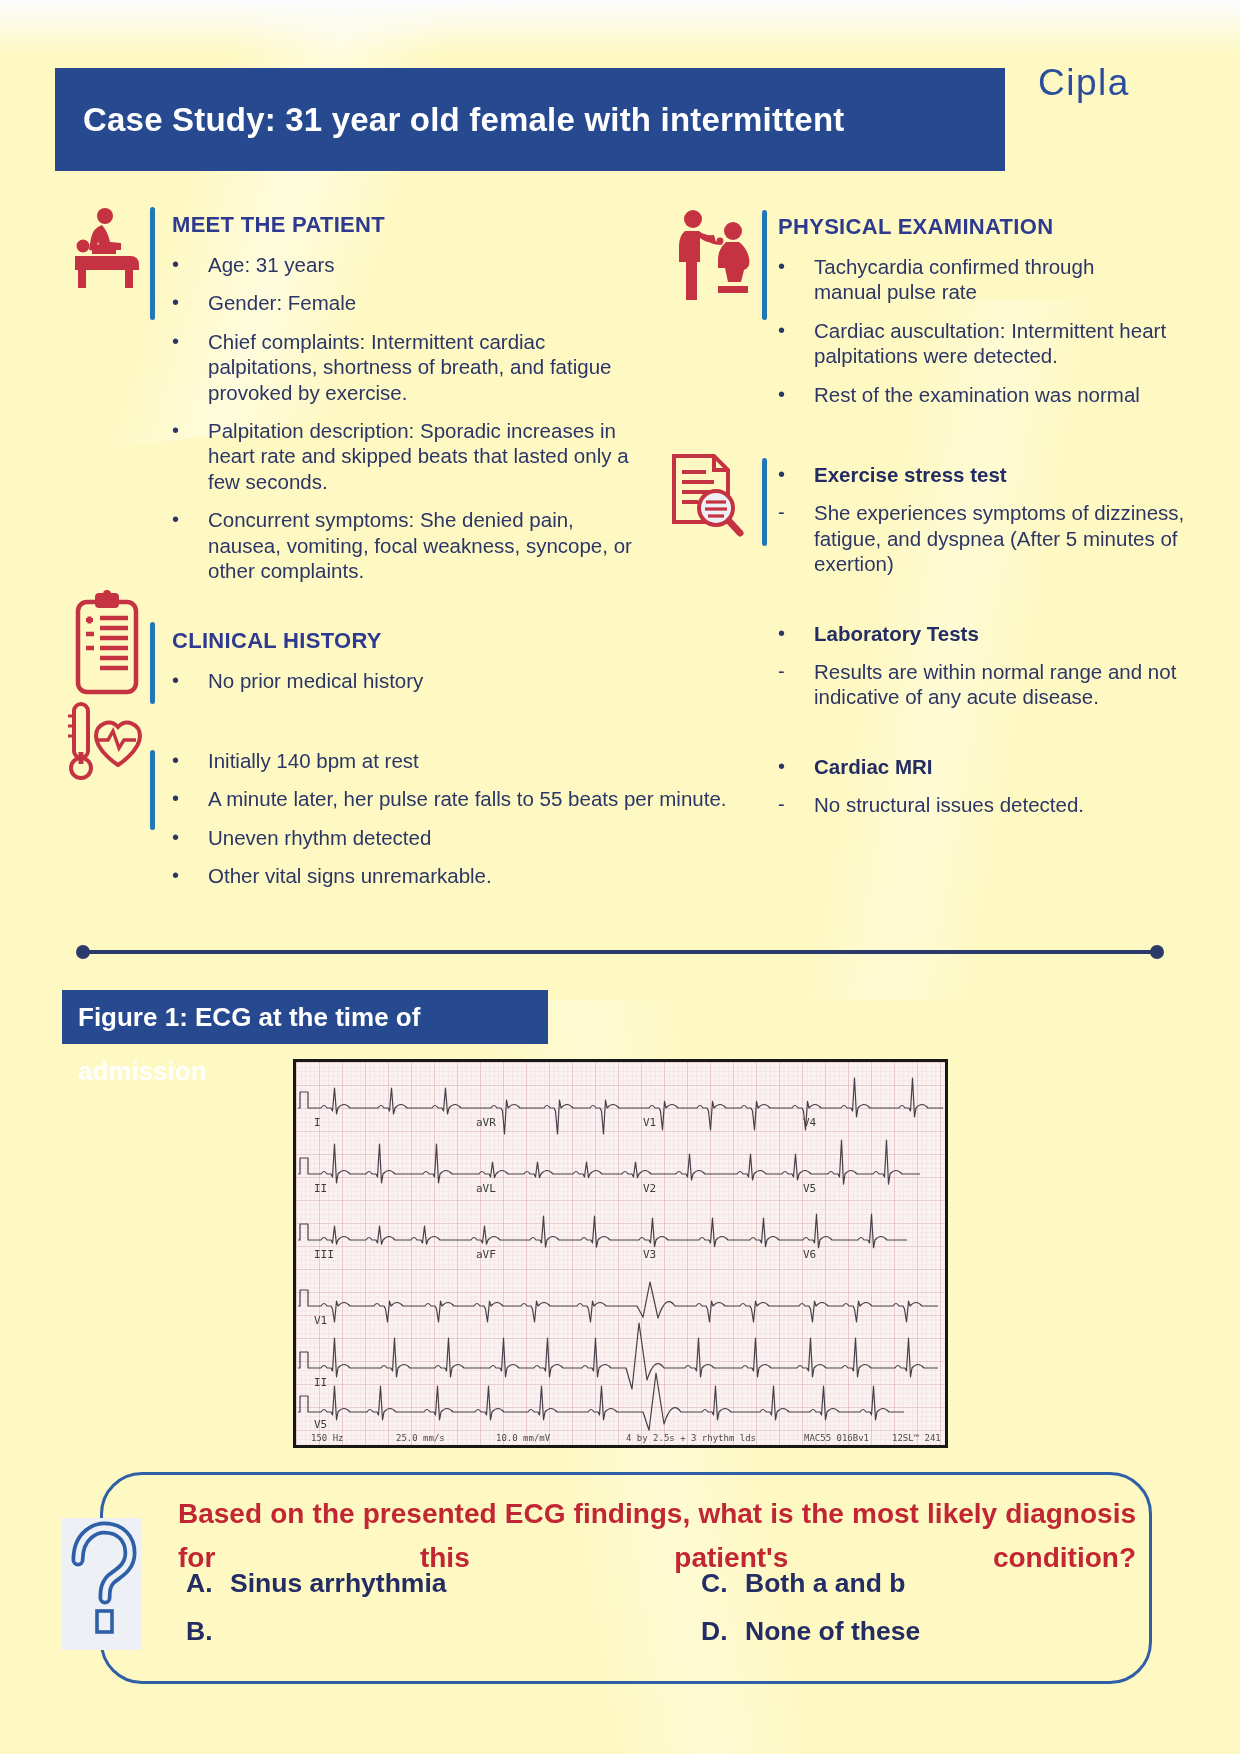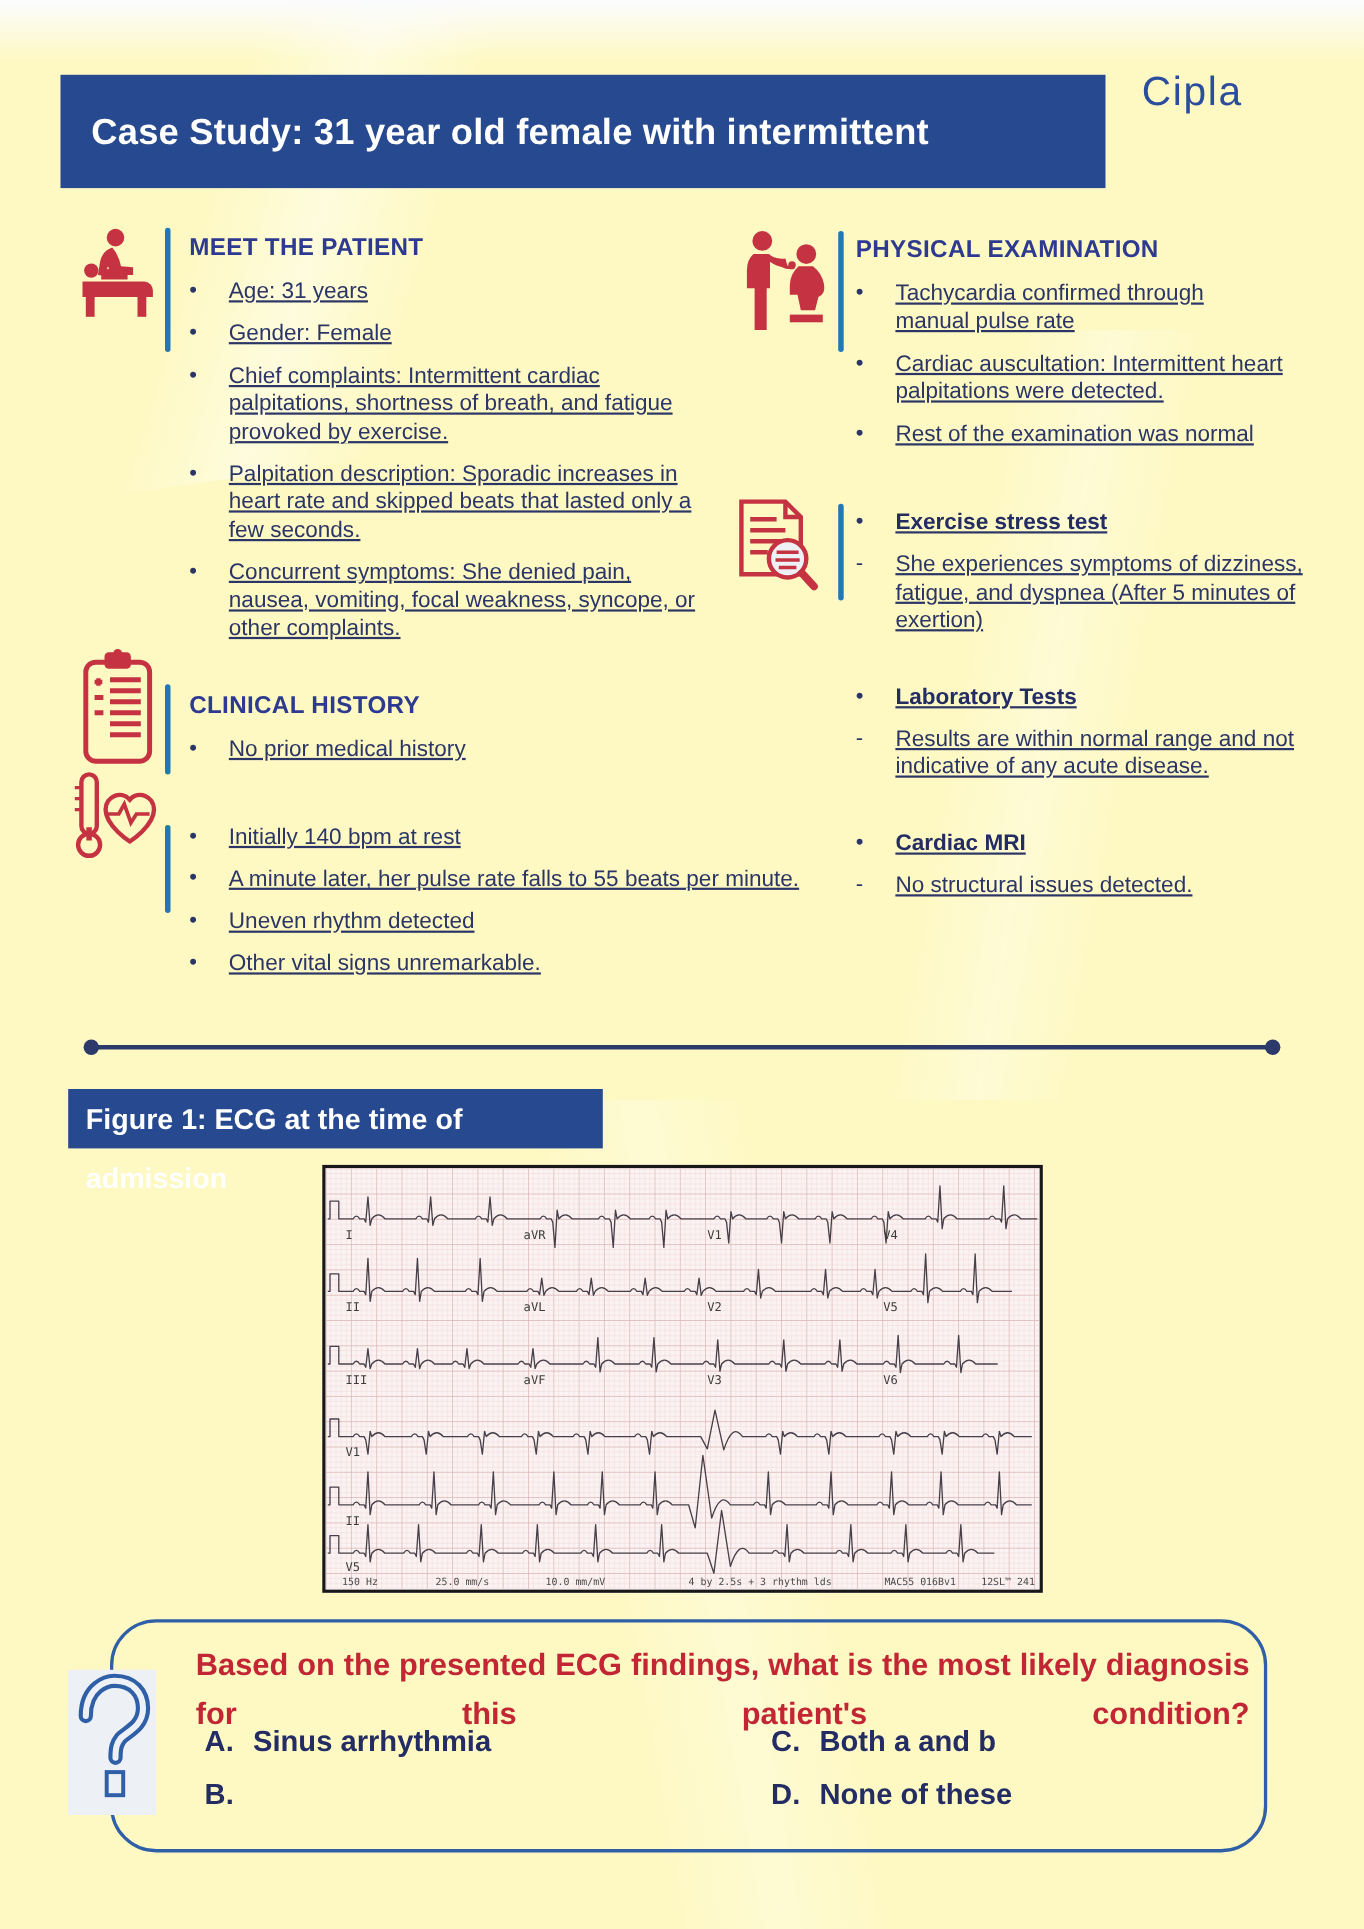--- a/index.html
+++ b/index.html
@@ -16,21 +16,21 @@
   .header-bar .t{font-size:33px;font-weight:bold;line-height:47px;letter-spacing:.2px;}
   .brand{position:absolute;left:1038px;top:62px;font-size:37px;font-weight:normal;color:#2b4d9e;letter-spacing:1.5px;}
 
   
   .icon{position:absolute;}
   .vbar{position:absolute;width:5px;background:#2178b5;border-radius:3px;}
   .tblock{position:absolute;color:#2b3666;}
   .sec-h{font-size:22px;font-weight:bold;color:#2d3a8f;letter-spacing:.3px;margin:0 0 14px 0;}
   .row{display:flex;margin-bottom:13px;font-size:20.5px;line-height:1.24;}
   .row .mk{width:36px;flex:none;font-size:20px;}
-  .row .tx{flex:1;text-decoration:underline;}
+  .row .tx{flex:1;}
   .row .tx b{color:#232d63;}
   .grp{margin-bottom:0;}
   .gap{height:31px;}
 
   
   .divider{position:absolute;left:84px;top:950px;width:1072px;height:4px;background:#2c3a6b;border-radius:2px;}
   .dot{position:absolute;width:14px;height:14px;border-radius:50%;background:#2c3a6b;top:945px;}
   .dot.l{left:76px;} .dot.r{left:1150px;}
 
   

